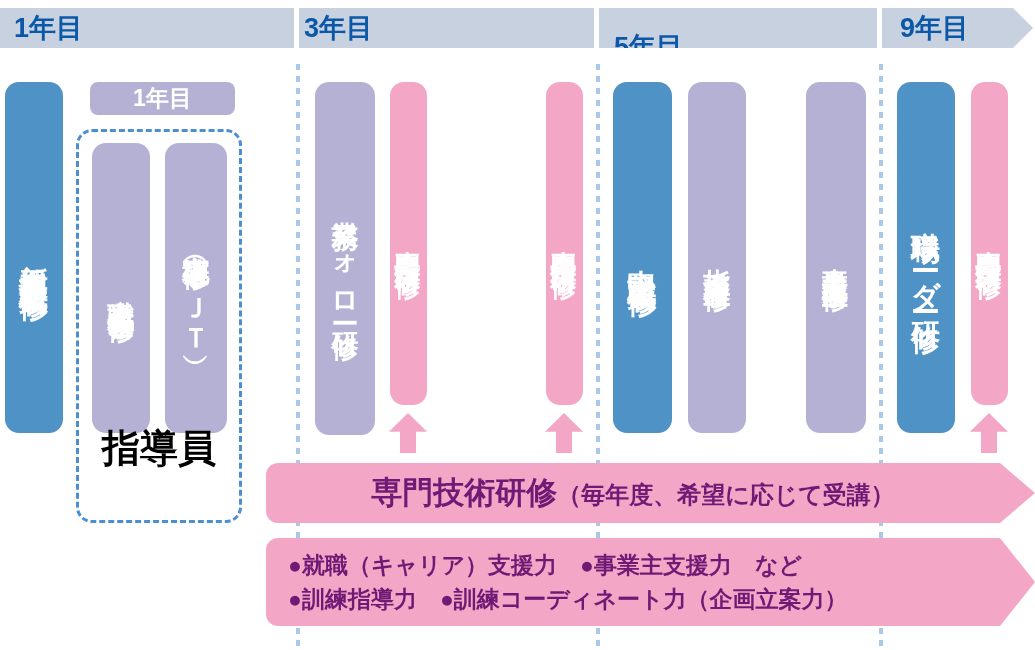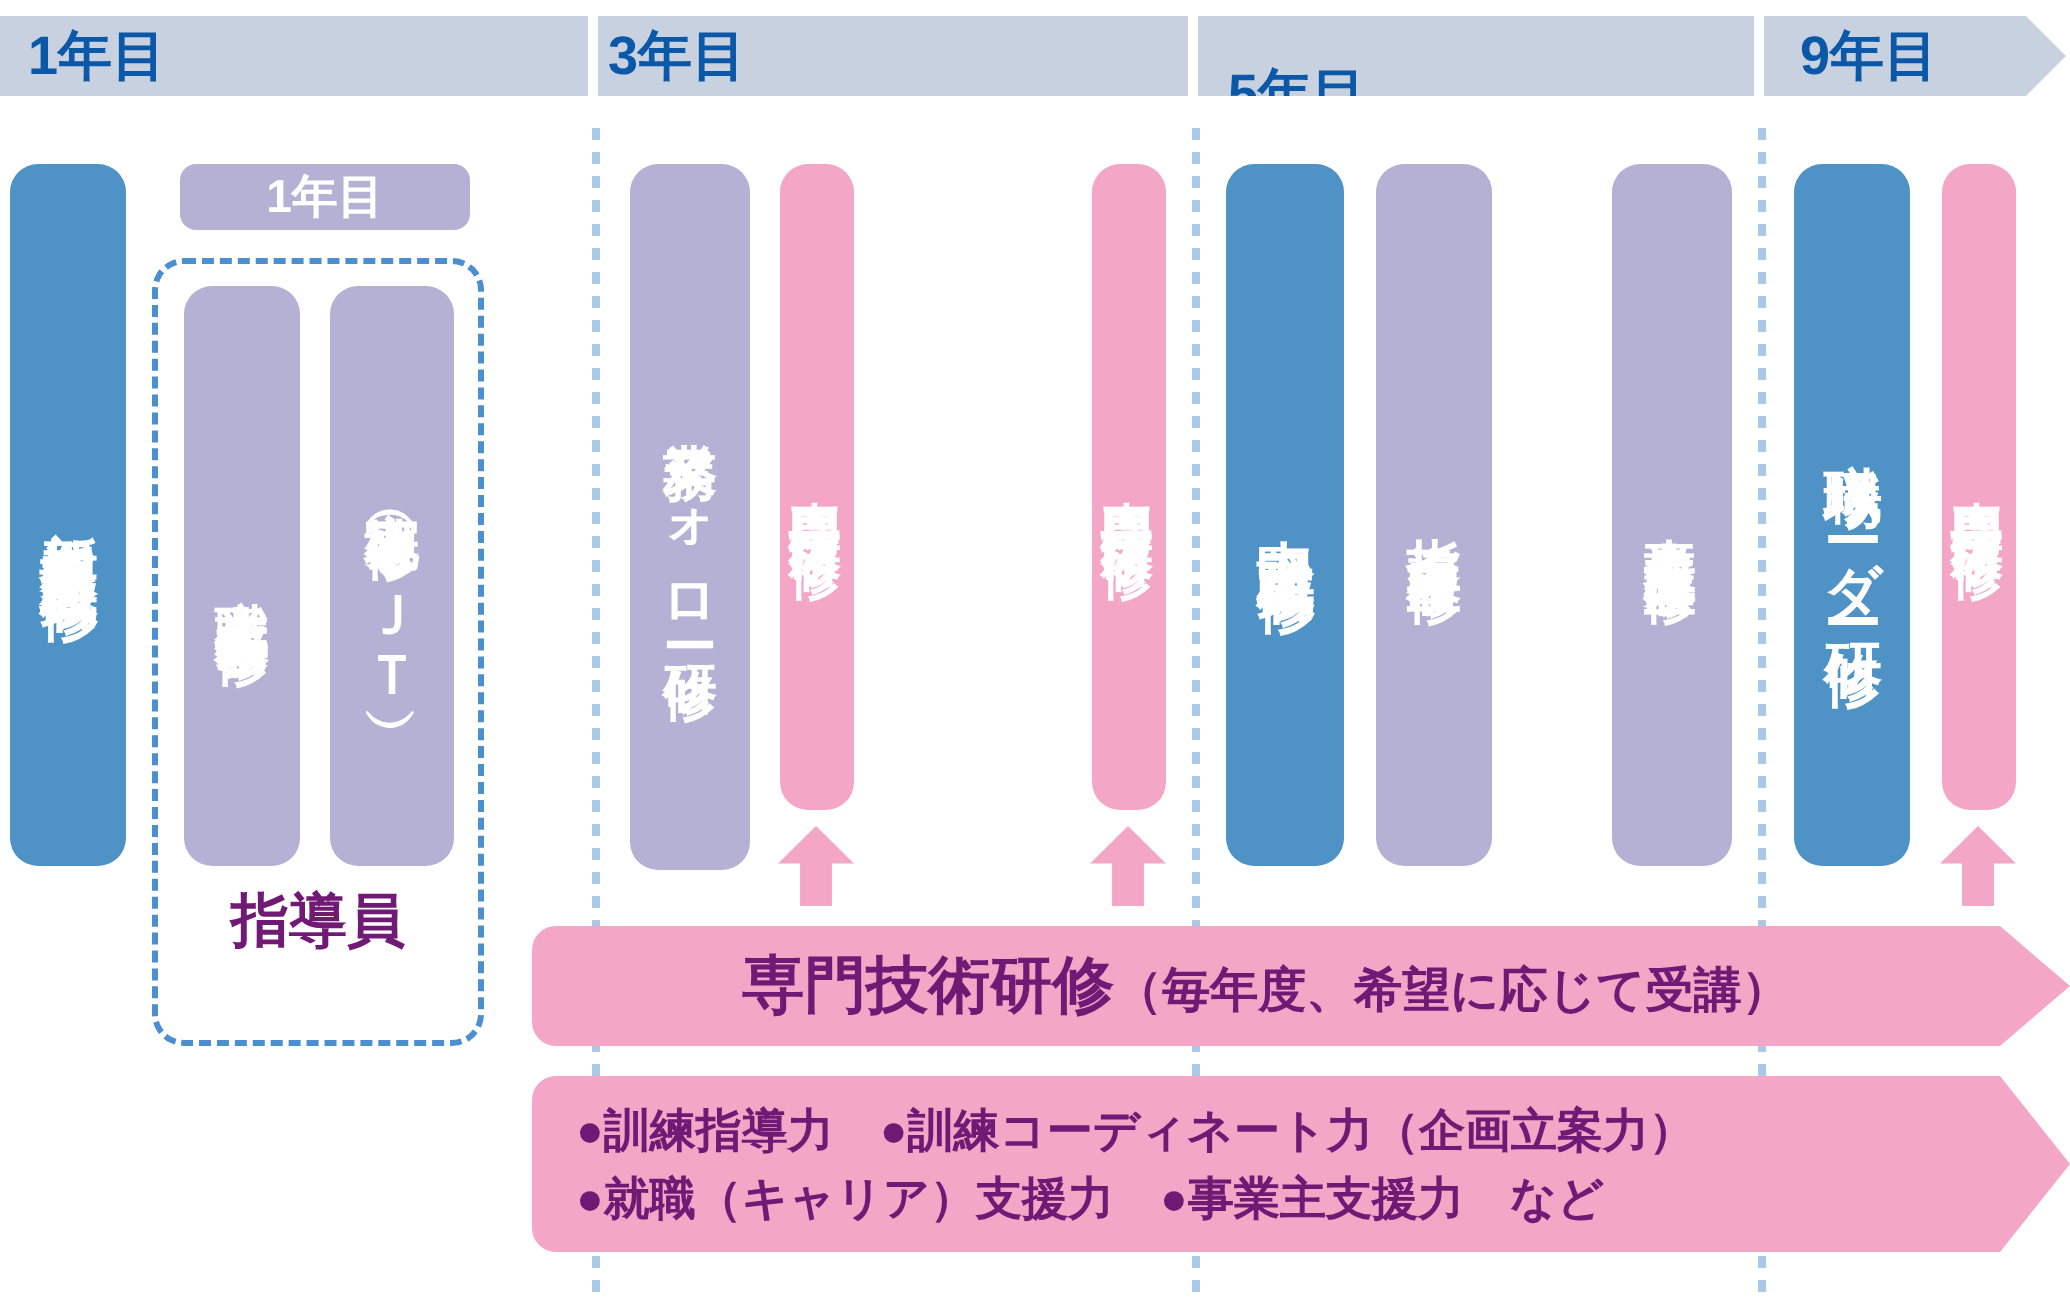--- a/index.html
+++ b/index.html
@@ -43,22 +43,22 @@
   .tab{
     position:absolute;left:90px;top:82px;width:145px;height:33px;z-index:2;
     background:#b5b1d5;border-radius:8px;color:#fff;font-weight:bold;font-size:23px;
     display:flex;align-items:center;justify-content:center;
   }
   .dashed-box{
     position:absolute;left:76px;top:129px;width:160px;height:388px;z-index:1;
     border:3px dashed #4b8fd0;border-radius:16px;
   }
   .caption{
-    position:absolute;left:76px;top:443px;width:166px;z-index:2;
-    text-align:center;color:#701a75;font-weight:bold;font-size:29px;line-height:37px;
+    position:absolute;left:76px;top:430px;width:166px;z-index:2;
+    text-align:center;color:#000000;font-weight:bold;font-size:38px;line-height:37px;
     white-space:nowrap;
   }
 
   
   .up-arrow{
     position:absolute;top:413px;width:38px;height:40px;background:#f3a6c6;z-index:2;
     clip-path:polygon(50% 0,100% 47%,71% 47%,71% 100%,29% 100%,29% 47%,0 47%);
   }
 
   
@@ -153,18 +153,18 @@
     <span>専門技術研修</span>
   </div>
   <div class="up-arrow" style="left:970px;"></div>
 
   <div class="banner banner-tech">
     <span class="t-big">専門技術研修</span><span class="t-small">（毎年度、希望に応じて受講）</span>
   </div>
 
   <div class="banner banner-tier">
     <div class="tier-bullets">
+      <div>●就職（キャリア）支援力　●事業主支援力　など</div>
       <div>●訓練指導力　●訓練コーディネート力（企画立案力）</div>
-      <div>●就職（キャリア）支援力　●事業主支援力　など</div>
     </div>
   </div>
 
 </div>
 
 </body></html>

